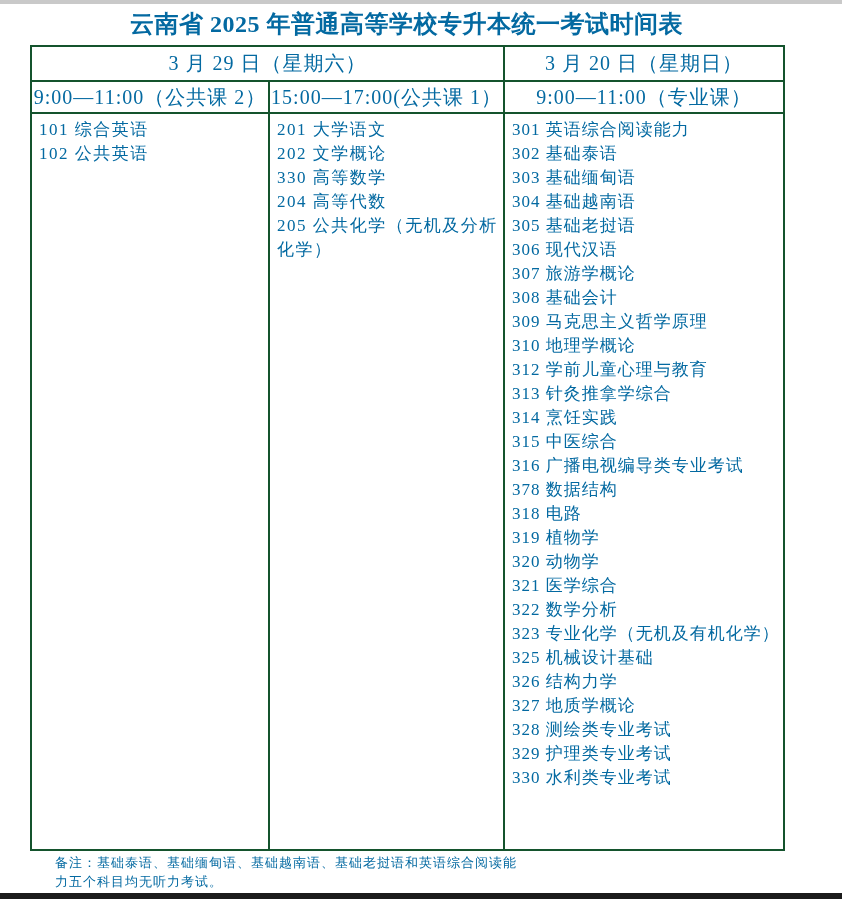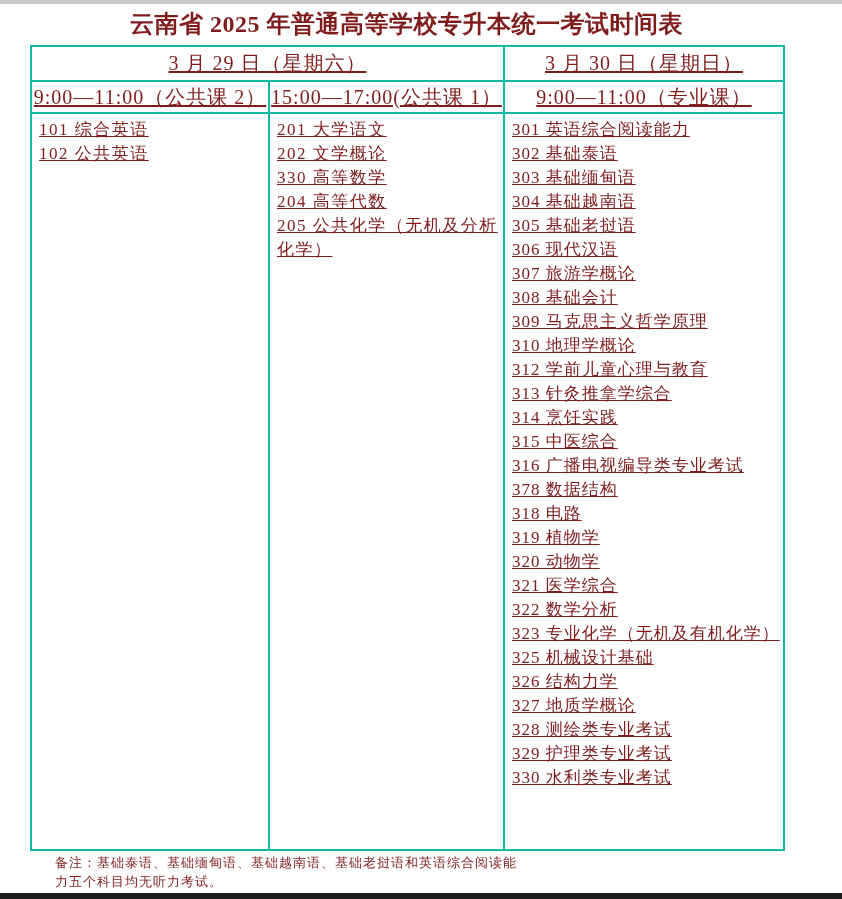--- a/index.html
+++ b/index.html
@@ -4,21 +4,21 @@
 <style>
   * { margin: 0; padding: 0; box-sizing: border-box; }
   html, body { background: #ffffff; }
   .page {
     position: relative;
     width: 842px;
     height: 899px;
     background: #ffffff;
     overflow: hidden;
     font-family: "Liberation Serif", "DejaVu Serif", serif;
-    color: #7f1d1d;
+    color: #0369a1;
   }
   .top-strip {
     position: absolute;
     left: 0; top: 0;
     width: 842px; height: 4px;
     background: #c9c9c9;
   }
   .title {
     position: absolute;
     left: 30px; top: 8px;
@@ -30,23 +30,22 @@
     white-space: nowrap;
   }
   table.timetable {
     position: absolute;
     left: 30px; top: 45px;
     width: 753px;
     border-collapse: collapse;
     table-layout: fixed;
   }
   table.timetable td {
-    border: 2px solid #14b8a6;
+    border: 2px solid #14532d;
     background: #ffffff;
-    text-decoration: underline;
   }
   td.hdr {
     text-align: center;
     vertical-align: middle;
     font-size: 20px;
     letter-spacing: 1px;
     white-space: nowrap;
   }
   tr.date-row td { height: 35px; }
   tr.session-row td { height: 32px; }
@@ -89,21 +88,21 @@
 
   <table class="timetable">
     <colgroup>
       <col style="width:238px">
       <col style="width:235px">
       <col style="width:280px">
     </colgroup>
     <tbody>
       <tr class="date-row">
         <td class="hdr" colspan="2">3 月 29 日（星期六）</td>
-        <td class="hdr">3 月 30 日（星期日）</td>
+        <td class="hdr">3 月 20 日（星期日）</td>
       </tr>
       <tr class="session-row">
         <td class="hdr">9:00—11:00（公共课 2）</td>
         <td class="hdr">15:00—17:00(公共课 1）</td>
         <td class="hdr">9:00—11:00（专业课）</td>
       </tr>
       <tr class="subjects-row">
         <td>
 
         <div class="subject">101 综合英语</div>

